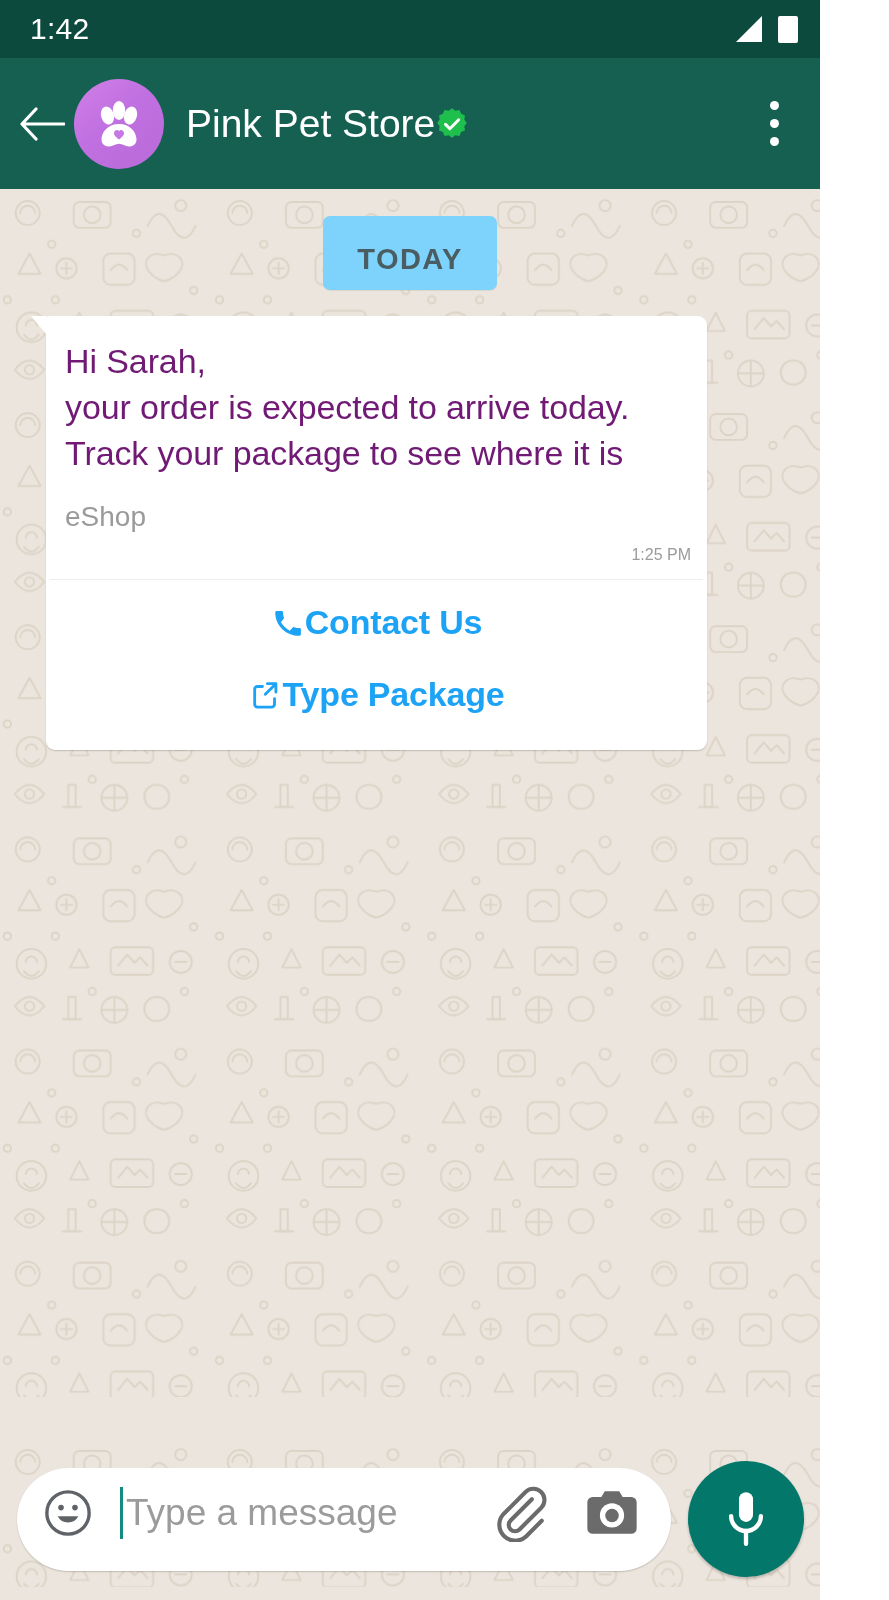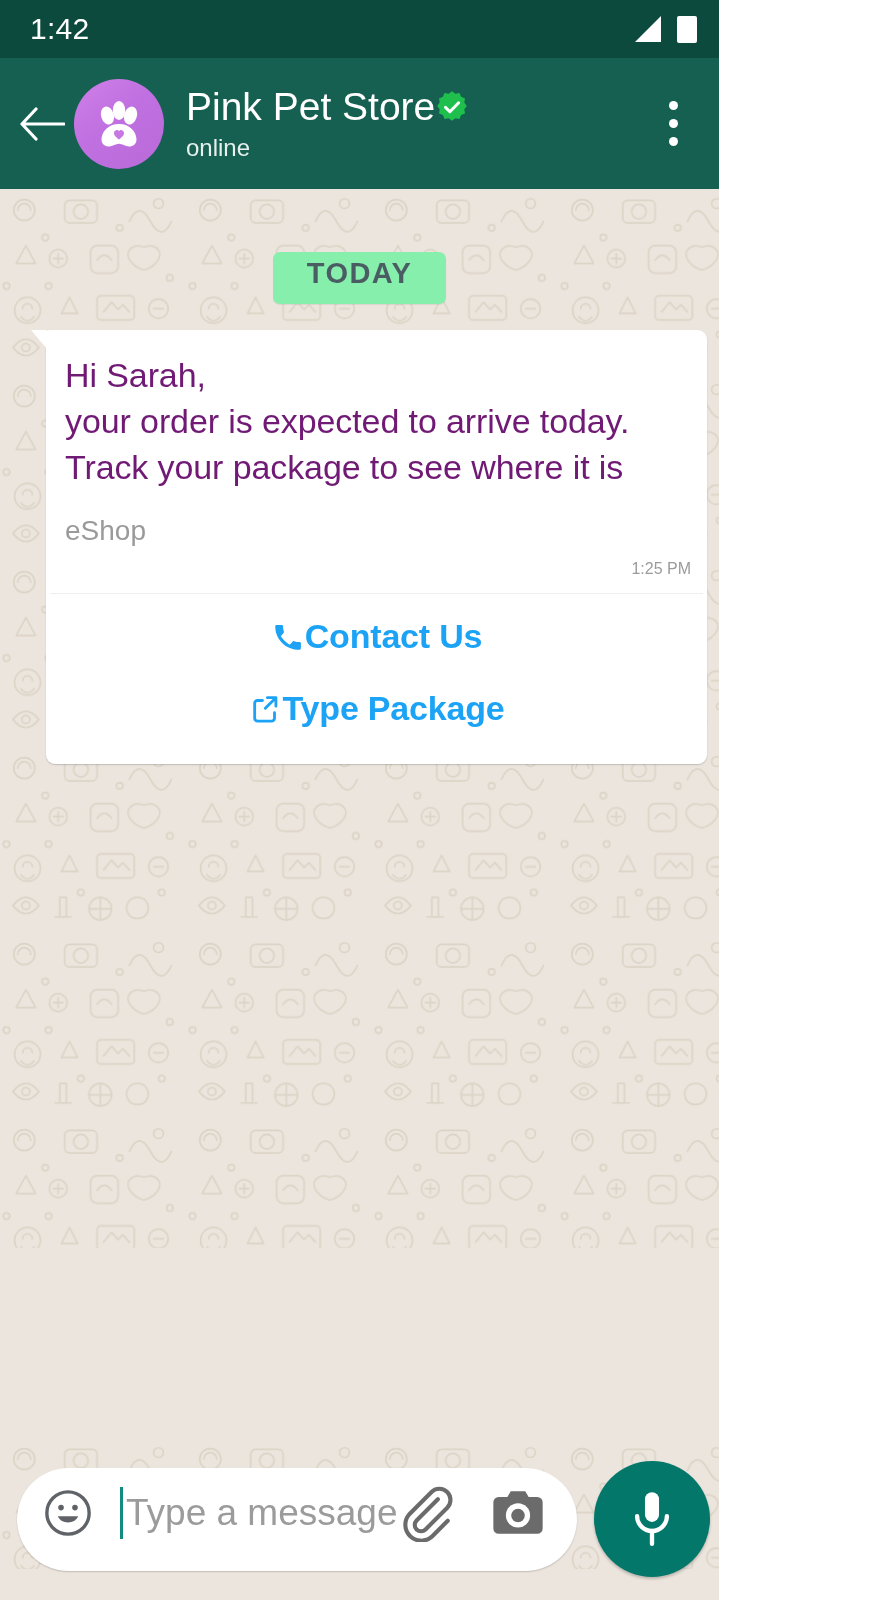--- a/index.html
+++ b/index.html
@@ -6,21 +6,21 @@
 
   html, body {
     width: 889px;
     height: 1600px;
     overflow: hidden;
     font-family: "Liberation Sans", sans-serif;
   }
 
   #app {
     position: relative;
-    width: 719px;
+    width: 820px;
     height: 1600px;
     background: #ece5dd;
     display: flex;
     flex-direction: column;
   }
 
   
   .status-bar {
     height: 58px;
     background: #0d4a3e;
@@ -135,29 +135,28 @@
     pointer-events: none;
   }
 
   .today-wrap {
     position: relative;
     display: flex;
     justify-content: center;
     padding-top: 27px;
   }
   .today-chip {
-    background: #86efac;
+    background: #7dd3fc;
     color: #4a5d63;
     font-size: 29px;
     font-weight: bold;
     letter-spacing: 1.4px;
-    padding: 5px 34px 14px;
+    padding: 27px 34px 14px;
     border-radius: 7px;
     box-shadow: 0 1px 1px rgba(0,0,0,0.07);
-    margin-top: 36px;
   }
 
   
   .bubble-row {
     position: relative;
     padding: 26px 0 0 46px;
   }
   .bubble {
     position: relative;
     width: 661px;
@@ -317,21 +316,20 @@
     </div>
 
     <div class="header-text">
       <div class="header-title-row">
         <span class="header-title">Pink Pet Store</span>
         <svg class="verified" viewBox="0 0 24 24">
           <path fill="#1fbf4d" d="M12 0.8 l2.36 1.76 2.9 -0.47 1.2 2.7 2.7 1.2 -0.47 2.9 1.76 2.36 -1.76 2.36 0.47 2.9 -2.7 1.2 -1.2 2.7 -2.9 -0.47 -2.36 1.76 -2.36 -1.76 -2.9 0.47 -1.2 -2.7 -2.7 -1.2 0.47 -2.9 -1.76 -2.36 1.76 -2.36 -0.47 -2.9 2.7 -1.2 1.2 -2.7 2.9 0.47 z"></path>
           <path fill="none" stroke="#ffffff" stroke-width="2.1" stroke-linecap="round" stroke-linejoin="round" d="M7.4 12.3 l3.1 3.1 6.2 -6.4"></path>
         </svg>
       </div>
-      <div class="header-sub">online</div>
     </div>
 
     <div class="menu-dots">
       <i></i>
       <i></i>
       <i></i>
     </div>
   </div>
 
   <div class="chat-area">

